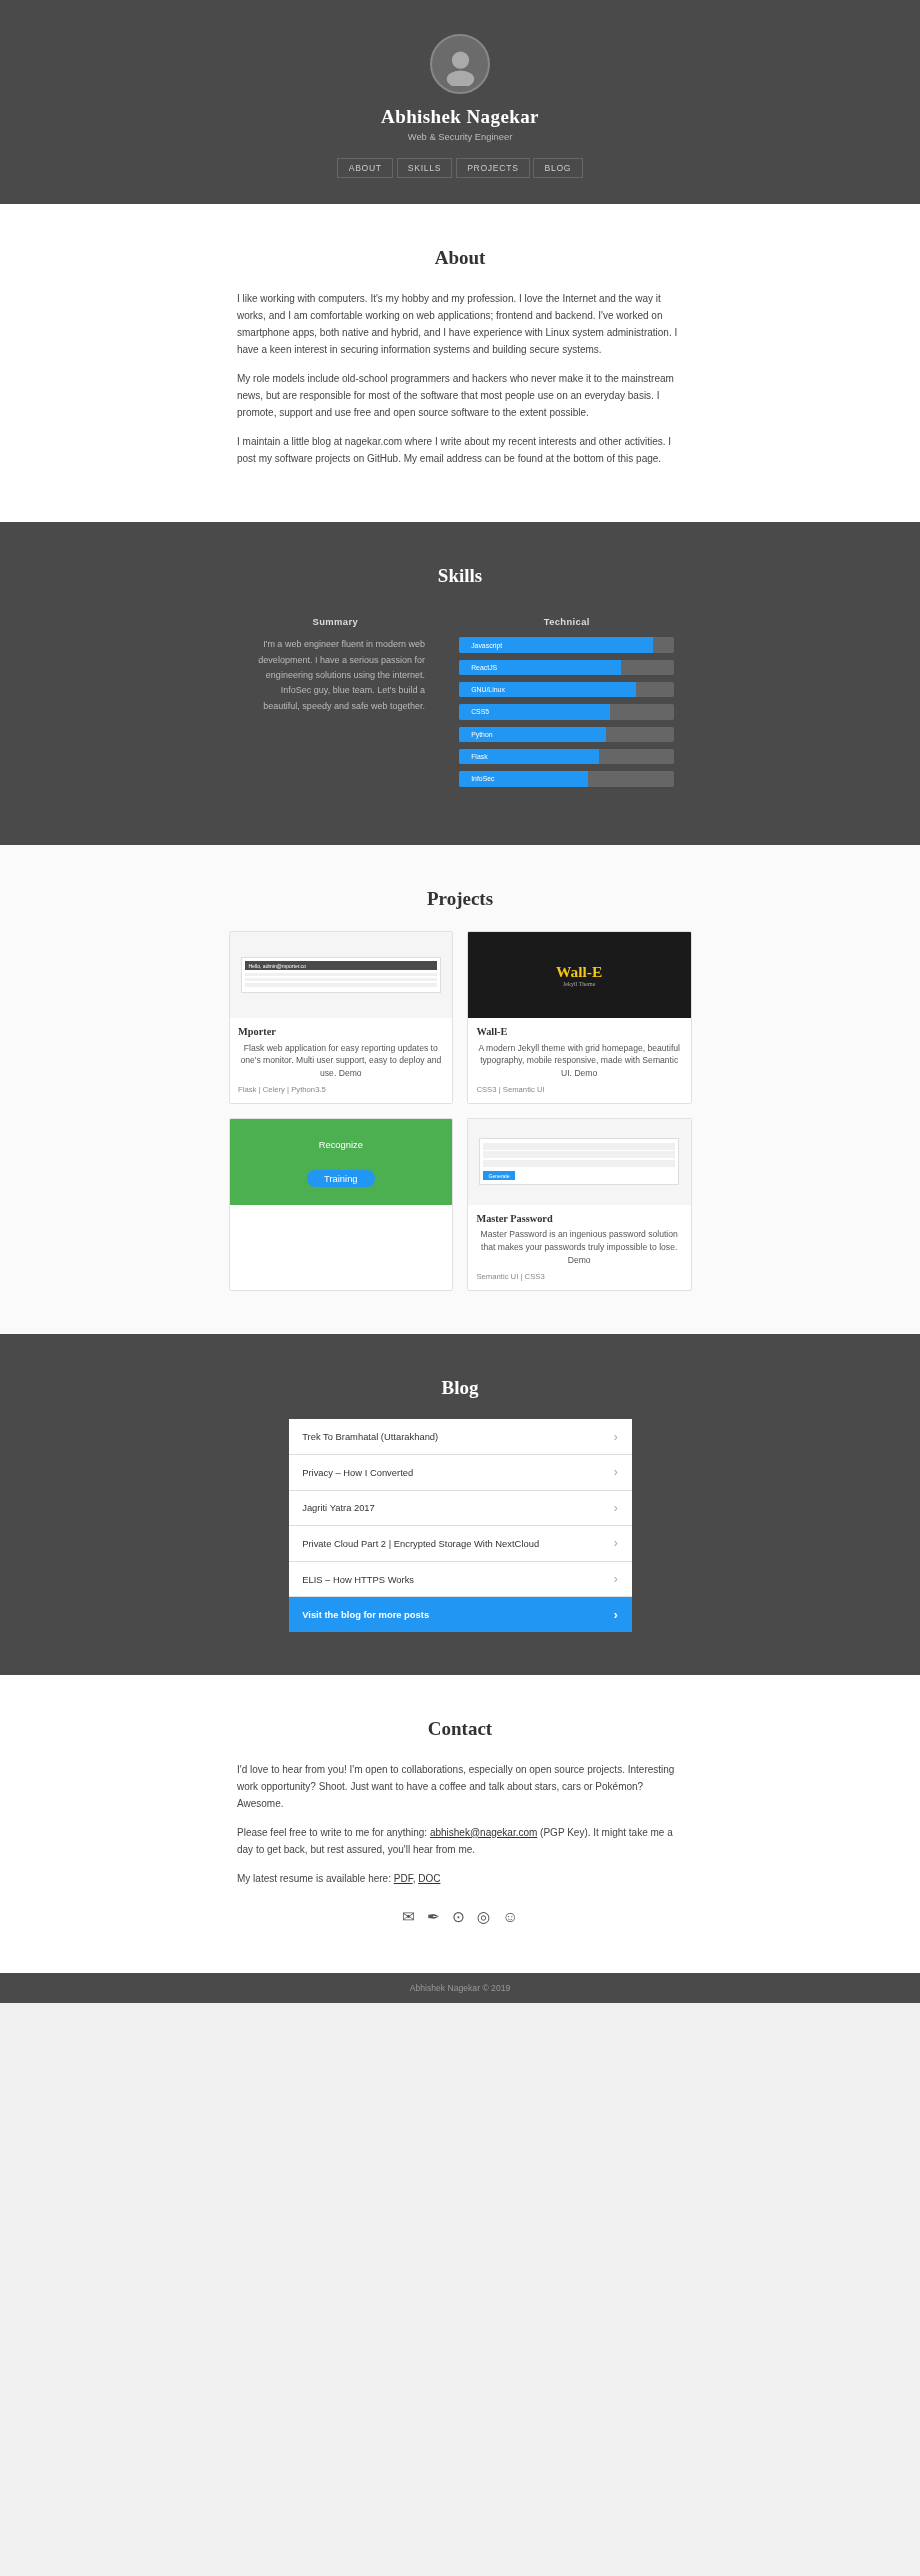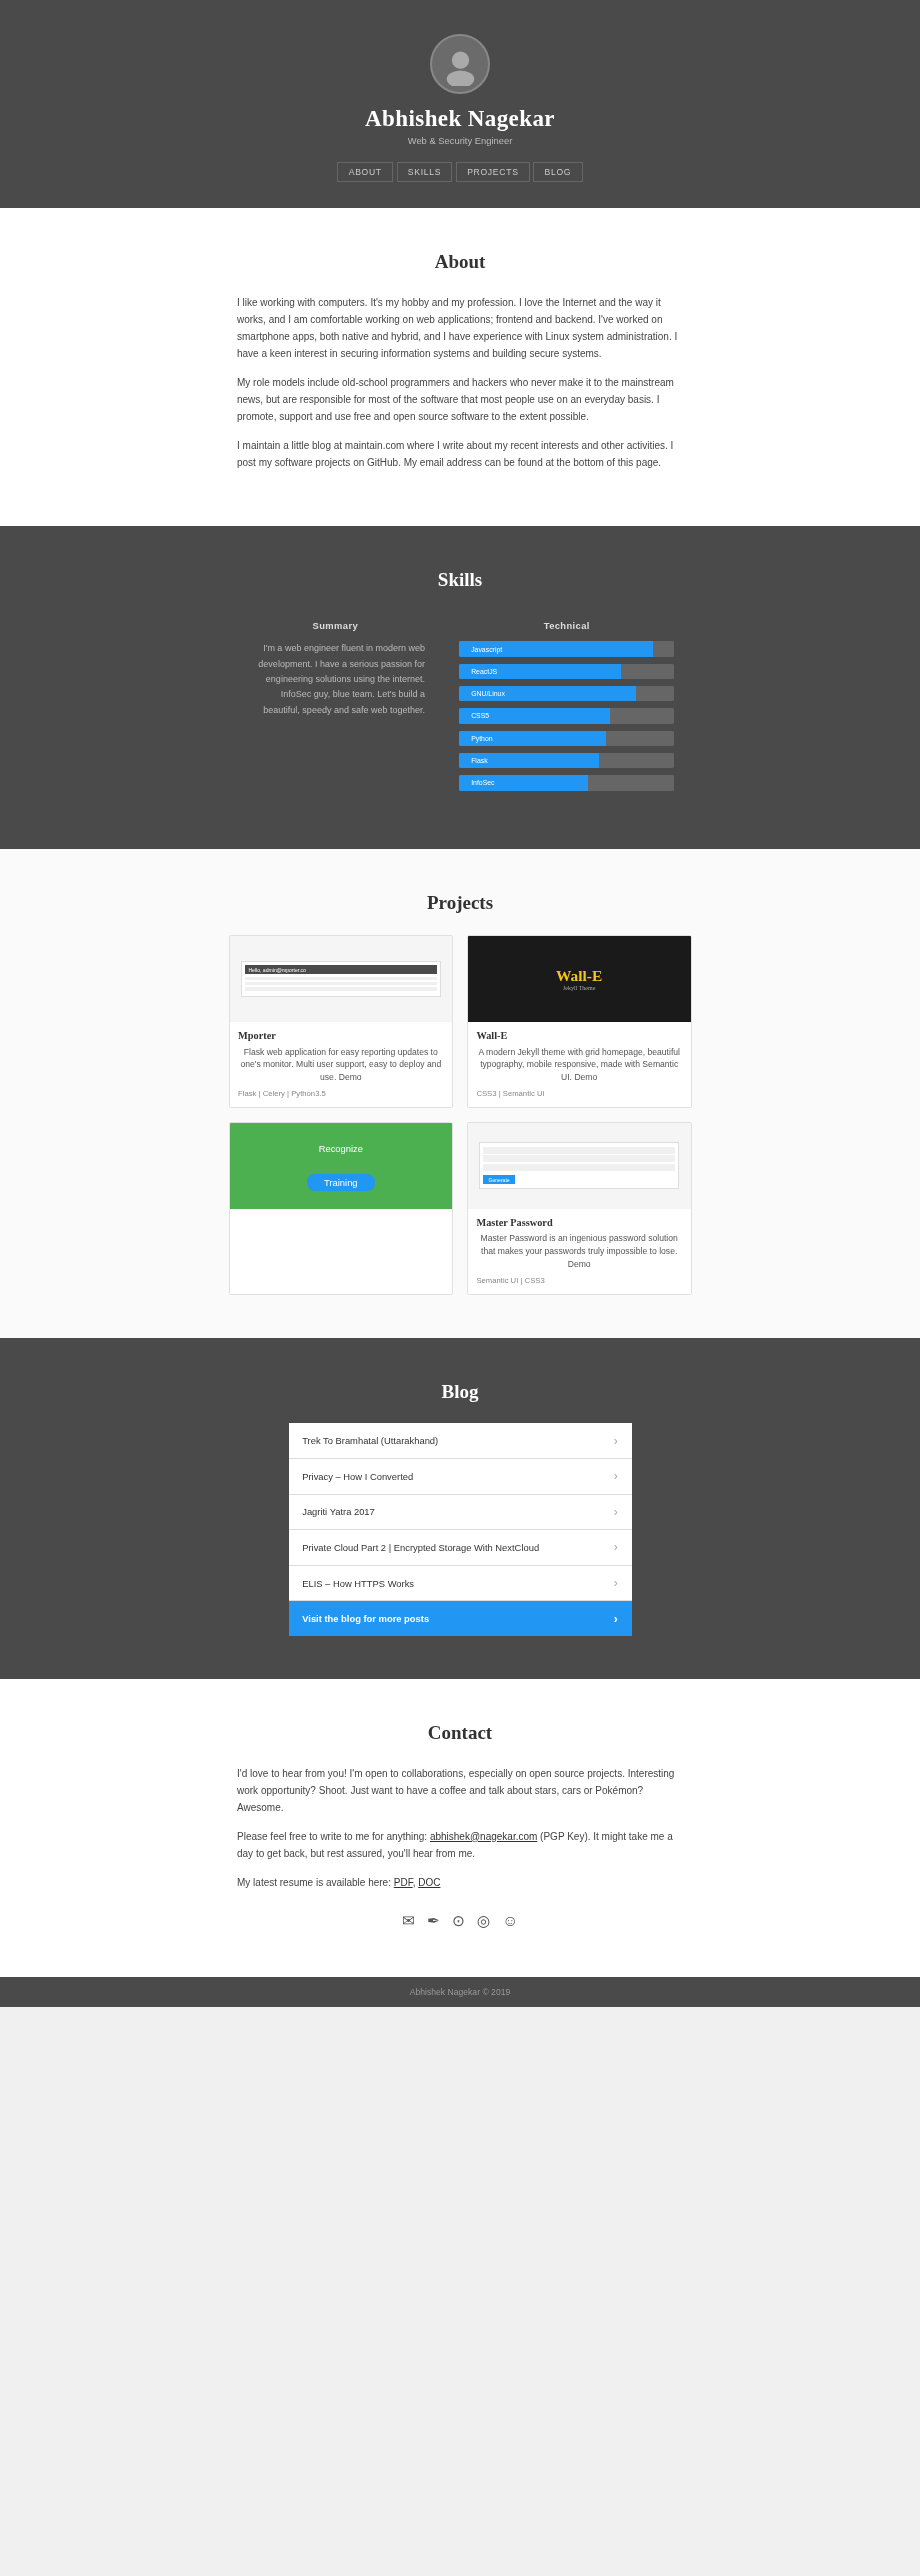--- a/index.html
+++ b/index.html
@@ -15,21 +15,21 @@
     #header .avatar {
       width: 60px; height: 60px;
       border-radius: 50%;
       background: #6b6b6b;
       margin: 0 auto 12px;
       overflow: hidden;
       display: flex; align-items: center; justify-content: center;
       border: 2.6px solid #888;
     }
     #header .avatar svg { width: 43px; height: 43px; }
-    #header h1 { font-size: 23px; font-weight: 700; letter-spacing: 0.4px; color: #fff; }
+    #header h1 { font-size: 19px; font-weight: 700; letter-spacing: 0.4px; color: #fff; }
     #header .subtitle { font-size: 9.4px; color: #bbb; margin-top: 3.4px; font-family: Arial, sans-serif; }
     #nav { margin-top: 15.4px; display: flex; justify-content: center; gap: 3.4px; }
     #nav a {
       display: inline-block;
       padding: 4.3px 10.3px;
       font-size: 8.6px;
       font-family: Arial, sans-serif;
       color: #ccc;
       text-decoration: none;
       border: 0.9px solid #666;
@@ -293,21 +293,21 @@
     <a href="#projects">PROJECTS</a>
     <a href="#blog">BLOG</a>
   </nav>
 </div>
 
 <section id="about" class="section-white">
   <h2>About</h2>
   <div class="content">
     <p>I like working with computers. It's my hobby and my profession. I love the Internet and the way it works, and I am comfortable working on web applications; frontend and backend. I've worked on smartphone apps, both native and hybrid, and I have experience with Linux system administration. I have a keen interest in securing information systems and building secure systems.</p>
     <p>My role models include old-school programmers and hackers who never make it to the mainstream news, but are responsible for most of the software that most people use on an everyday basis. I promote, support and use free and open source software to the extent possible.</p>
-    <p>I maintain a little blog at maintain.com where I write about my recent interests and other activities. I post my software projects on GitHub. My email address can be found at the bottom of this page.</p>
+    <p>I maintain a little blog at nagekar.com where I write about my recent interests and other activities. I post my software projects on GitHub. My email address can be found at the bottom of this page.</p>
   </div>
 </section>
 
 <section id="skills" class="section-dark">
   <h2>Skills</h2>
   <div class="inner">
     <div class="summary-col">
       <h3>Summary</h3>
       <p>I'm a web engineer fluent in modern web development. I have a serious passion for engineering solutions using the internet. InfoSec guy, blue team. Let's build a beautiful, speedy and safe web together.</p>
     </div>

